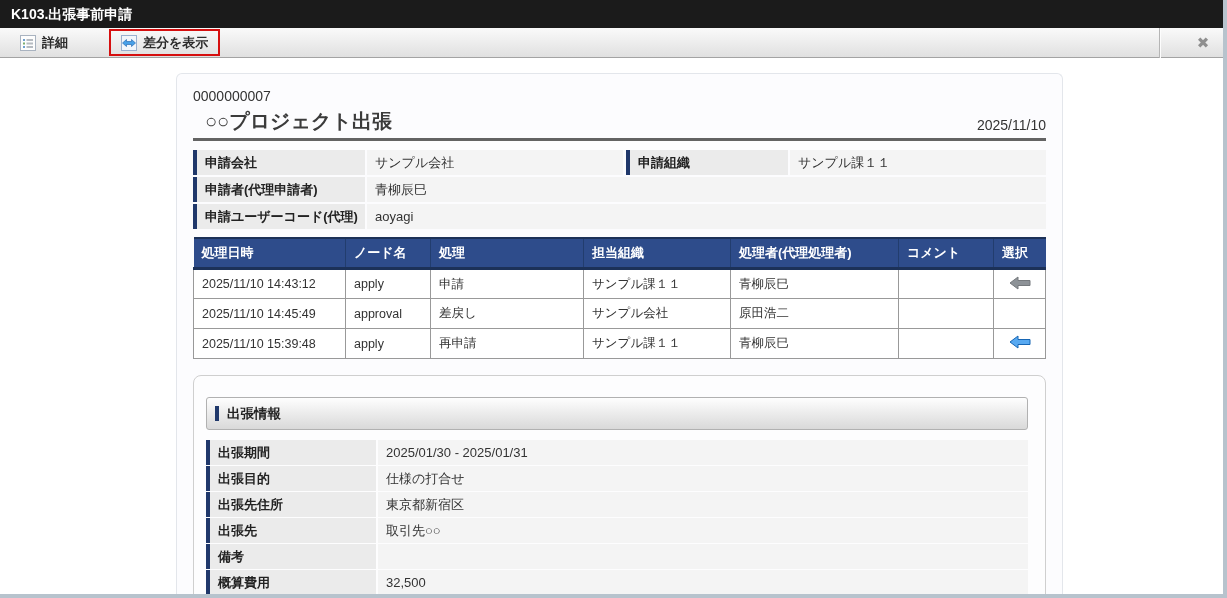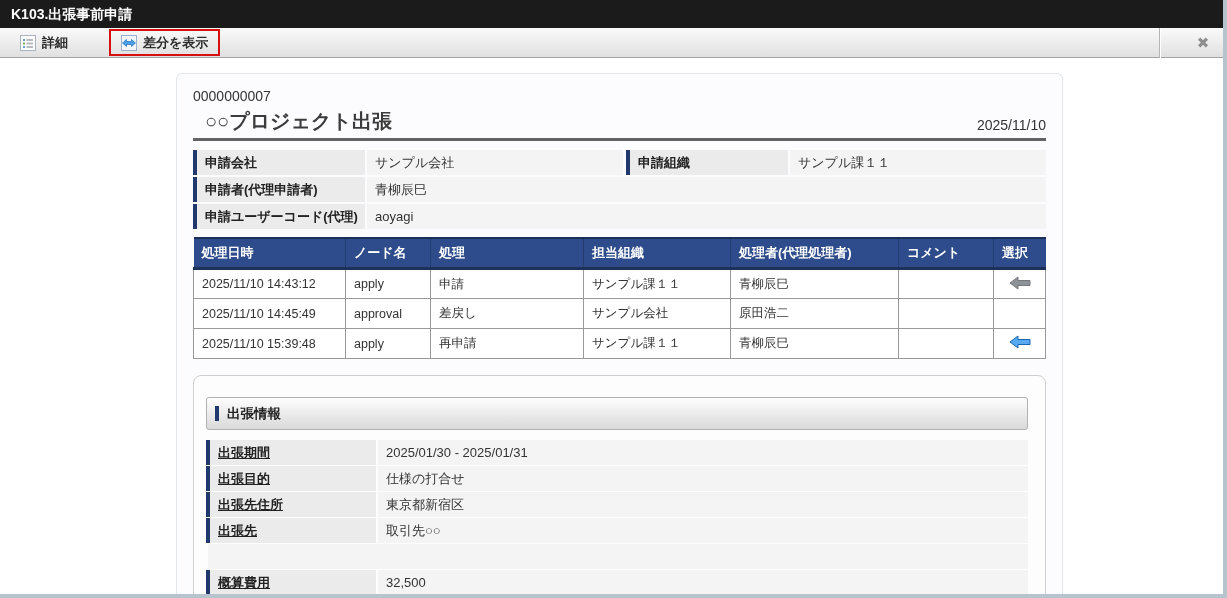--- a/index.html
+++ b/index.html
@@ -111,21 +111,21 @@
   }
   .section-header {
     height:33px; display:flex; align-items:center;
     background:linear-gradient(#fefefe,#d9d9d9);
     border:1px solid #b1b1b1; border-radius:3px;
     padding-left:8px; margin-bottom:10px;
   }
   .section-bar { width:4px; height:15px; background:#20386b; margin-right:8px; }
   .section-title { font-size:13.5px; font-weight:bold; color:#222; }
   .trip-form .form-row { margin-bottom:1px; }
-  .trip-form .field-label { width:170px; flex:0 0 170px;text-decoration:underline; }
+  .trip-form .field-label { width:170px; flex:0 0 170px; }
   .icon16 { width:16px; height:16px; display:inline-block; }
 </style>
 </head>
 <body>
 
 <div class="page">
 
   <div class="titlebar">K103.出張事前申請</div>
 
   <div class="toolbar">
@@ -260,20 +260,21 @@
             </div>
             <div class="form-row">
               <div class="field-label">出張先住所</div>
               <div class="field-value grow">東京都新宿区</div>
             </div>
             <div class="form-row">
               <div class="field-label">出張先</div>
               <div class="field-value grow">取引先○○</div>
             </div>
             <div class="form-row">
+              <div class="field-label">備考</div>
               <div class="field-value grow"></div>
             </div>
             <div class="form-row">
               <div class="field-label">概算費用</div>
               <div class="field-value grow">32,500</div>
             </div>
           </div>
       </div>
 
     </div>

